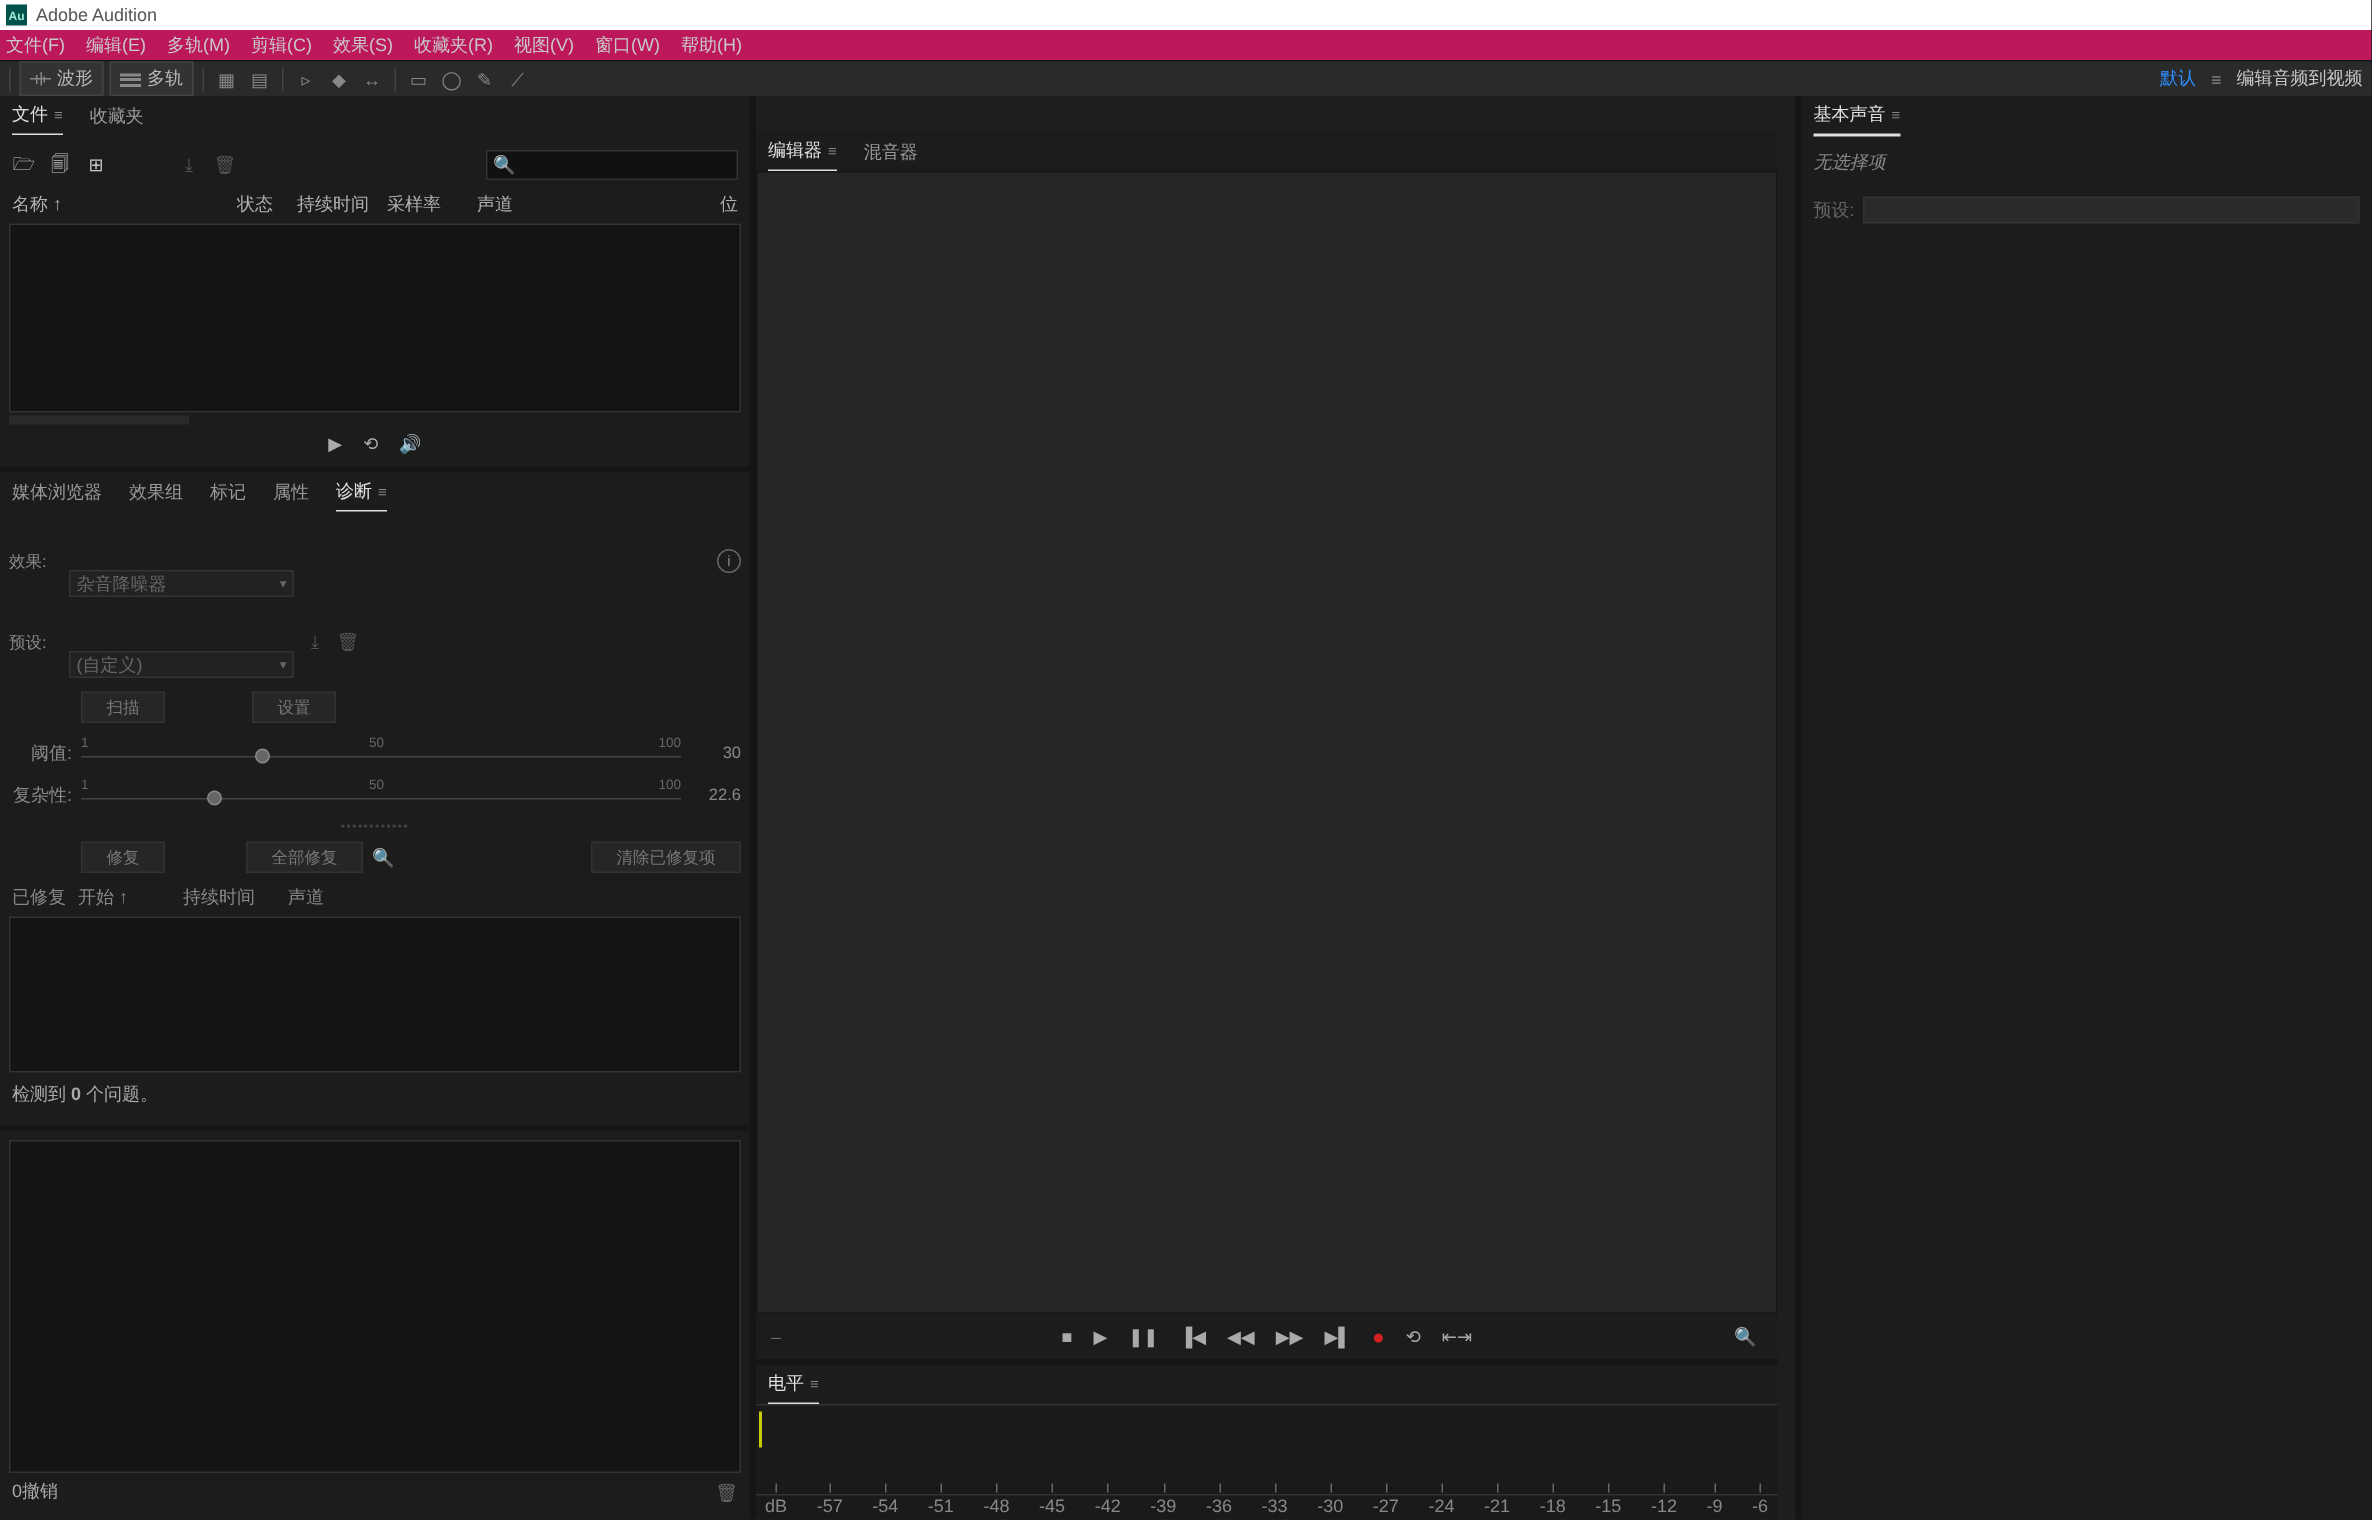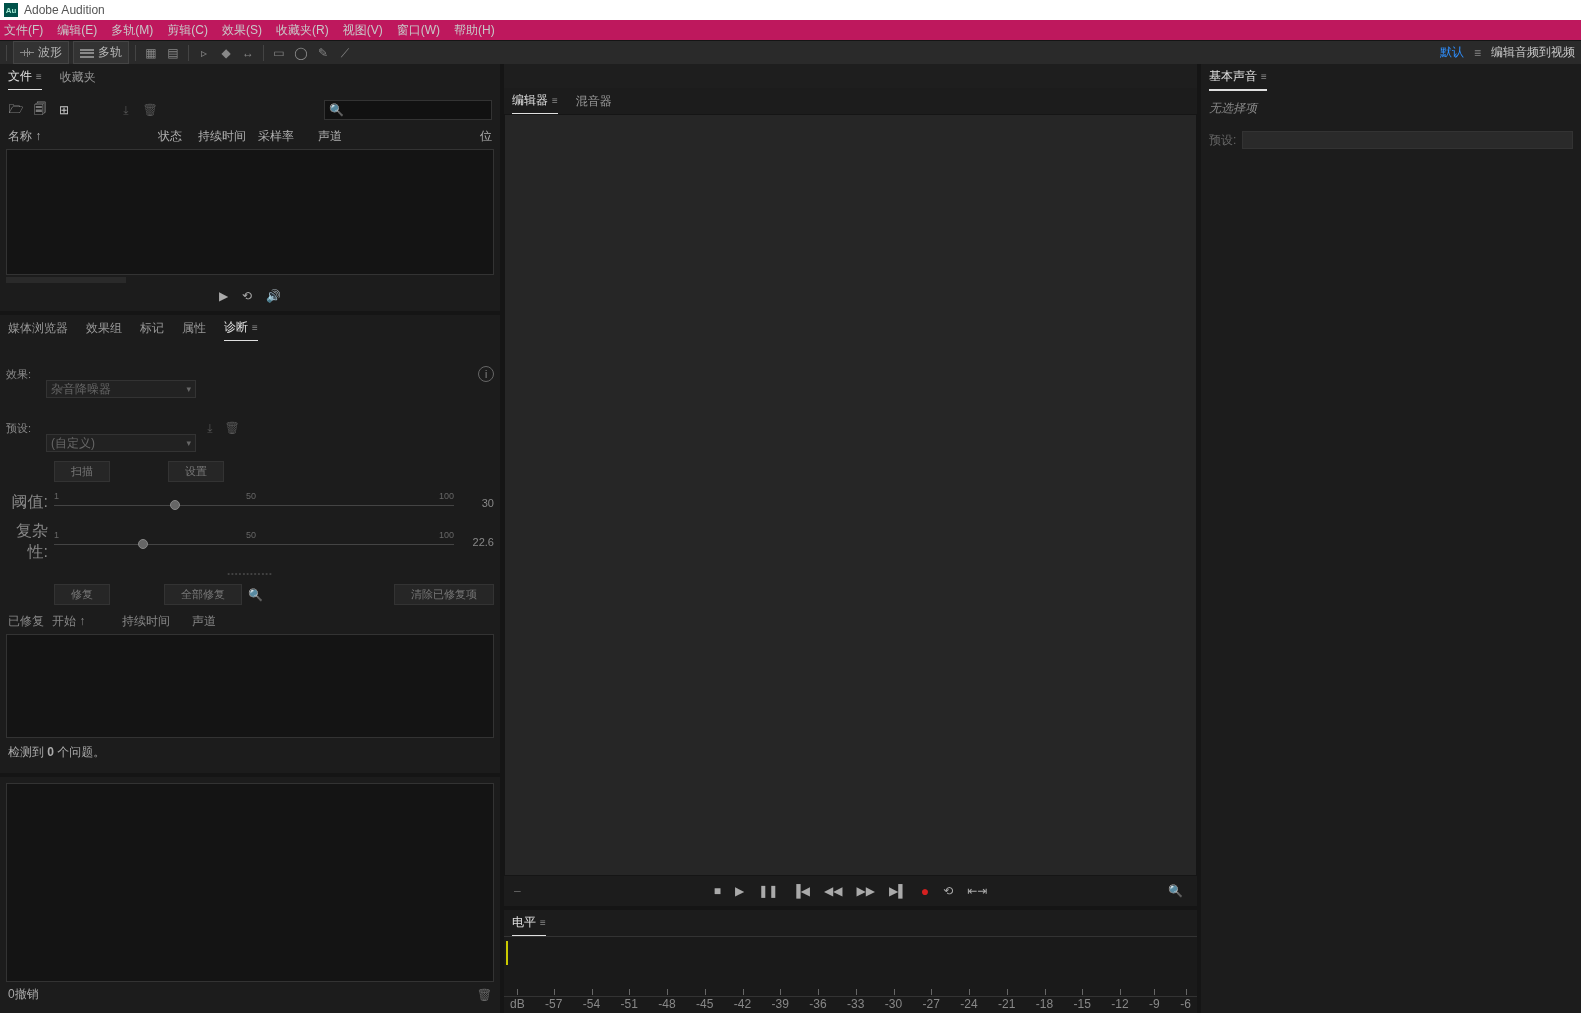--- a/index.html
+++ b/index.html
@@ -16,21 +16,21 @@
 .tool-icn { width: 18px; height: 18px; display: flex; align-items: center; justify-content: center; color: #888; cursor: pointer; }
 .sep { width: 1px; height: 16px; background: #444; margin: 0 2px; }
 .toolbar-right { position: absolute; right: 6px; display: flex; align-items: center; gap: 10px; }
 .ws-default { color: #2e8fff; }
 .ws-edit { color: #c8c8c8; }
 .burger { color: #888; }
 
 .main { flex: 1; display: flex; overflow: hidden; }
 .col-left { width: 504px; display: flex; flex-direction: column; background: #1c1c1c; border-right: 4px solid #151515; }
 .col-center { flex: 1; display: flex; flex-direction: column; }
-.col-right { width: 384px; display: flex; flex-direction: column; background: #1c1c1c; border-left: 4px solid #151515; }
+.col-right { width: 384px; display: flex; flex-direction: column; background: #1c1c1c; border-left: 4px solid #151515; margin-left: 12px; }
 
 .panel { display: flex; flex-direction: column; border-bottom: 4px solid #151515; }
 .panel:last-child { border-bottom: none; }
 .tabs { height: 26px; display: flex; align-items: center; gap: 18px; padding: 0 8px; background: #1c1c1c; }
 .tab { color: #999; cursor: pointer; padding: 4px 0; }
 .tab.active { color: #e0e0e0; border-bottom: 2px solid #e0e0e0; }
 .tab .tab-menu { margin-left: 4px; color: #888; font-size: 10px; }
 .panel-body { flex: 1; background: #1c1c1c; padding: 6px; display: flex; flex-direction: column; }
 
 
@@ -52,21 +52,21 @@
 .fp-icn { color: #aaa; cursor: pointer; }
 
 
 .row { display: flex; align-items: center; gap: 6px; padding: 3px 0; color: #888; }
 .row label { width: 34px; font-size: 11px; }
 .dd { flex: 1; height: 18px; background: #222; border: 1px solid #333; color: #666; padding: 0 4px; display:flex; align-items:center; justify-content:space-between;margin-top:30px; }
 .dd .chev { font-size: 9px; }
 .info-icn { margin-left: auto; width: 16px; height: 16px; border: 1px solid #666; border-radius: 50%; display:flex; align-items:center; justify-content:center; font-size:10px; color:#888; }
 .btn-sm { padding: 2px 16px; background: #262626; border: 1px solid #333; color: #777; cursor: pointer; font-size: 11px; margin-left: 48px; }
 .slider-row { display: flex; align-items: center; gap: 6px; padding: 4px 0; }
-.slider-row label { width: 42px; font-size: 16px; color: #888; text-align: right; }
+.slider-row label { width: 42px; font-size: 12px; color: #888; text-align: right; }
 .slider-track { flex: 1; height: 20px; position: relative; }
 .slider-line { position: absolute; top: 12px; left: 0; right: 0; height: 1px; background: #444; }
 .slider-thumb { position: absolute; top: 7px; width: 10px; height: 10px; border-radius: 50%; background: #666; border: 1px solid #888; }
 .slider-tick { position: absolute; top: -2px; font-size: 9px; color: #666; }
 .slider-val { width: 34px; font-size: 11px; color: #888; text-align: right; }
 .dotrow { text-align: center; color: #444; letter-spacing: 1px; font-size: 8px; padding: 2px 0; }
 .fix-row { display: flex; align-items: center; gap: 6px; padding: 4px 0; }
 .fix-cols { display: flex; gap: 0; padding: 4px 2px; color: #888; font-size: 11px; }
 .fix-cols span:nth-child(1){width:44px;} .fix-cols span:nth-child(2){width:70px;} .fix-cols span:nth-child(3){width:70px;} .fix-cols span:nth-child(4){flex:1;}
 .detect-box { height: 104px; background: #141414; border: 1px solid #333; }

